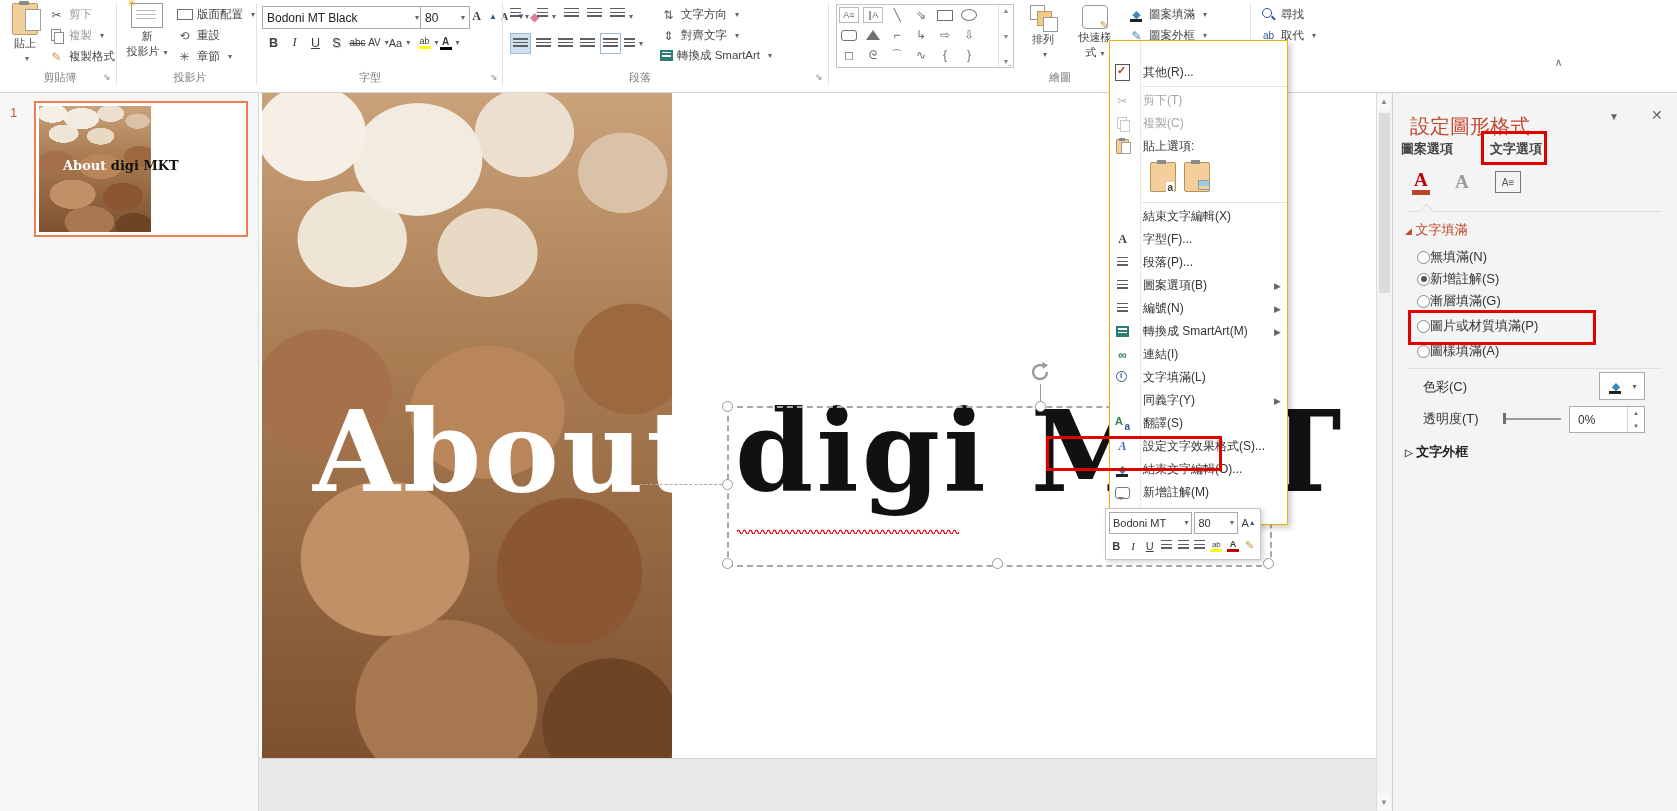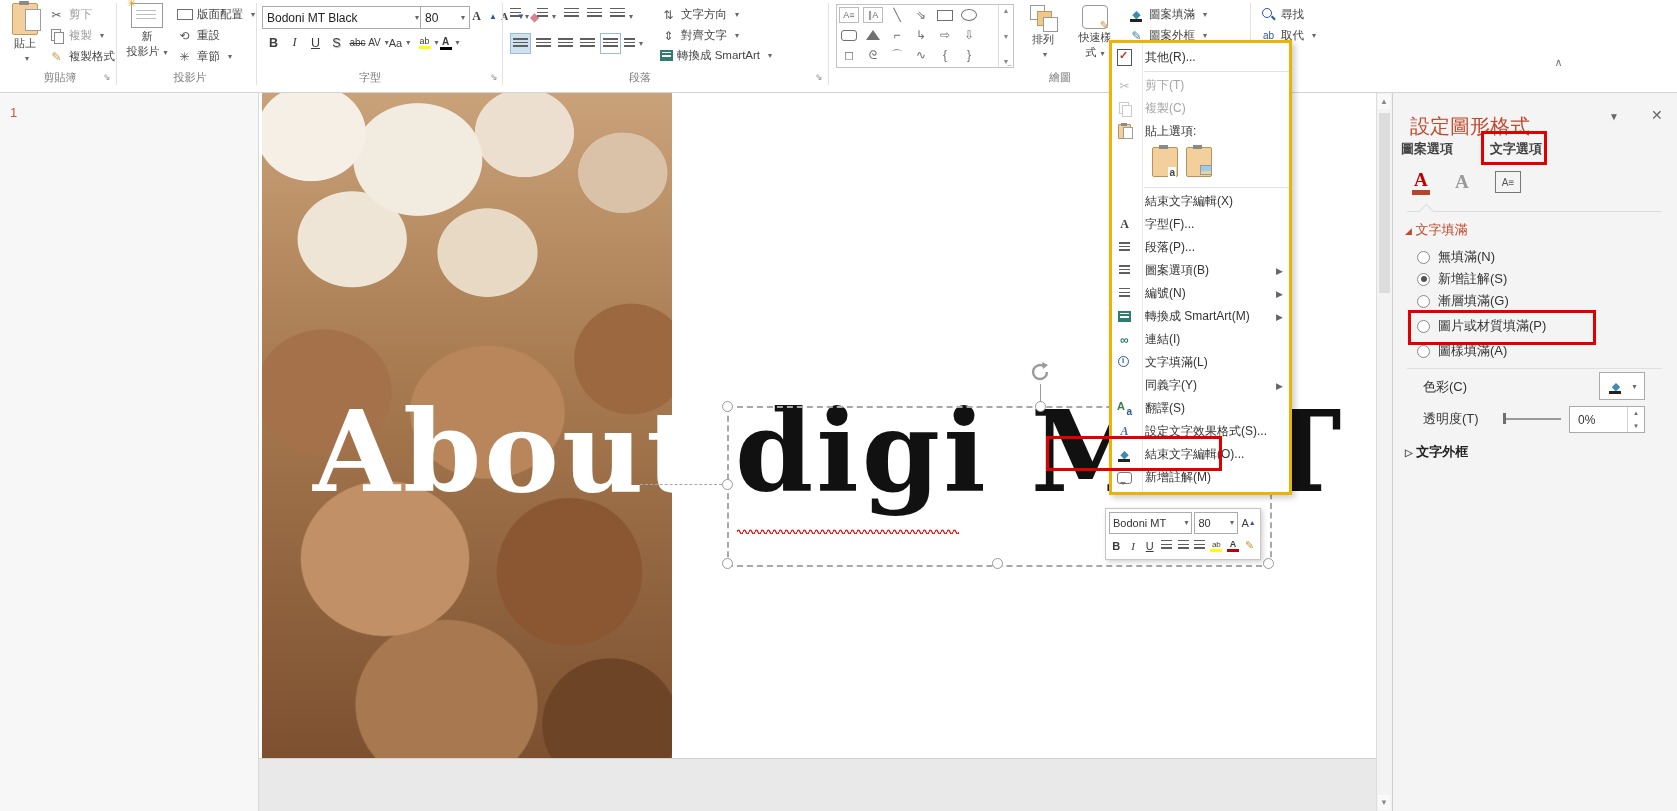--- a/index.html
+++ b/index.html
@@ -98,28 +98,28 @@
   .scr-thumb{position:absolute;left:2px;top:20px;width:11px;height:180px;background:#dcdcdc}
   
   .pane{left:1392px;top:93px;width:285px;height:718px;background:#f4f4f4;border-left:1px solid #d0d0d0}
   .pane-title{position:absolute;left:17px;top:20px;font-size:20px;color:#c0492c}
   .pane-tab{position:absolute;top:47px;font-size:13px;font-weight:bold;color:#444}
   .pane-secline{position:absolute;left:14px;top:118px;width:255px;height:1px;background:#dcdcdc}
   .notch{position:absolute;left:28px;top:113px;width:10px;height:10px;background:#f4f4f4;border-left:1px solid #dcdcdc;border-top:1px solid #dcdcdc;transform:rotate(45deg)}
   .sechead{position:absolute;font-size:13px;color:#c0492c}
   .radio{display:inline-block;width:13px;height:13px;border:1px solid #8a8a8a;border-radius:50%;background:#fff;box-sizing:border-box;position:relative}
   .radio.on::after{content:"";position:absolute;left:2.5px;top:2.5px;width:6px;height:6px;border-radius:50%;background:#555}
-  .optrow{position:absolute;display:flex;align-items:center;gap:8px;font-size:13px;color:#333}
+  .optrow{position:absolute;display:flex;align-items:center;font-size:13px;color:#333}
   .redbox{position:absolute;border:3px solid #e10000;z-index:60;pointer-events:none}
   .panebtn{position:absolute;width:44px;height:26px;background:#fff;border:1px solid #ababab;display:flex;align-items:center;justify-content:center;gap:4px}
   .spinbox{position:absolute;width:74px;height:25px;background:#fff;border:1px solid #ababab;display:flex;align-items:center}
   .spin{margin-left:auto;width:16px;height:100%;border-left:1px solid #d6d6d6;display:flex;flex-direction:column}
   .spin span{flex:1;display:flex;align-items:center;justify-content:center;font-size:6px;color:#666}
   
-  .cmenu{left:1109px;top:40px;width:177px;background:#fff;border:3px solid #eab308;box-shadow:3px 3px 6px rgba(0,0,0,.2);z-index:50;padding:3px 0}
+  .cmenu{left:1109px;top:40px;width:177px;background:#fff;border:1px solid #eab308;box-shadow:3px 3px 6px rgba(0,0,0,.2);z-index:50;padding:20px 0}
   .cmenu::before{content:"";position:absolute;left:30px;top:0;bottom:0;width:1px;background:#e8e8e8}
   .mi{position:relative;display:flex;align-items:center;height:23px;font-size:12px;color:#333;padding-left:4px}
   .mi .mlabel{margin-left:12px;white-space:nowrap}
   .mi.dis{color:#a6a6a6}.mi.dis .ic{opacity:.45}
   .mi .sub{position:absolute;right:6px;color:#666;font-size:9px}
   .msep{height:1px;background:#e2e2e2;margin:2px 0 2px 32px}
   .pasterow{display:flex;gap:8px;padding:4px 0 8px 40px}
   .pbtn{width:24px;height:28px;background:#f3cf9b;border:1px solid #ba9257;border-radius:2px;position:relative}
   .pbtn::before{content:"";position:absolute;top:-3px;left:6px;width:9px;height:4px;background:#8a8a8a}
   .pbtn.txt::after{content:"a";position:absolute;right:1px;bottom:-2px;font-weight:bold;color:#444;background:#fff;font-size:10px;padding:0 1px}
@@ -368,20 +368,26 @@
       <span class="car">▾</span>
     </div>
 
   <div class="smallrow" style="left:1550px;top:54px">
       <span class="ic i-chev"></span>
     </div>
 </div>
 
 <div class="abs thumbpanel">
   <div class="slidenum">1</div>
+  <div class="thumb">
+    <div class="thumb-inner">
+      <div class="flower-art" style="position:absolute;left:0;top:0;width:55%;height:100%"></div>
+      <div class="thumb-text"><span style="color:#fff">About</span> <span style="color:#111">digi MKT</span></div>
+    </div>
+  </div>
 </div>
 
 <div class="abs canvas">
   <div class="flower-art" style="position:absolute;left:3px;top:0;width:410px;height:665px"></div>
 
   <div class="big-text" style="left:54px;top:303px;color:#ffffff;z-index:2">About</div>
   <div class="big-text" style="left:476px;top:303px;color:#111;z-index:2">digi MKT</div>
 
   <svg class="squig" style="left:478px;top:434px" width="222" height="7">
     <defs>

